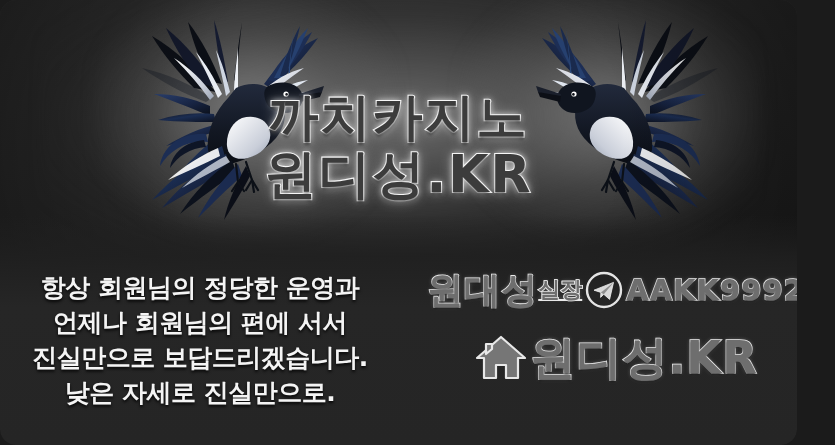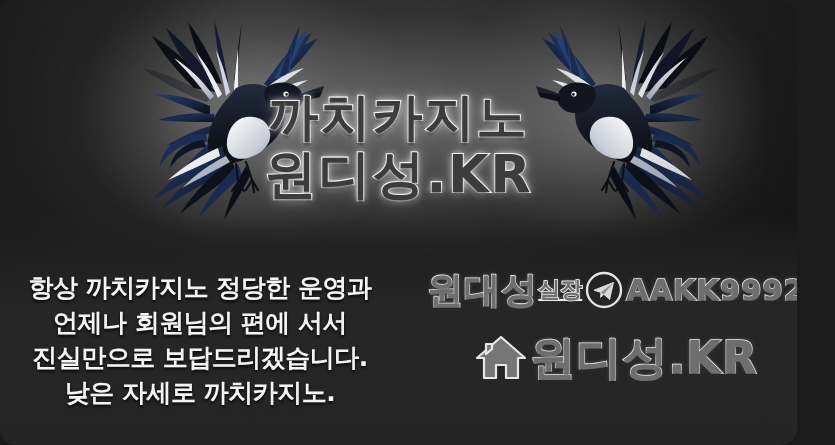--- a/index.html
+++ b/index.html
@@ -324,24 +324,24 @@
 
   <div class="vignette"></div>
   <div class="bottom-fade"></div>
 
   <div id="title-block">
     <div class="title-line" id="title-1">까치카지노</div>
     <div class="title-line" id="title-2">원디성.KR</div>
   </div>
 
   <div id="slogan">
-    <div class="sl">항상 까치카지노 정당한 운영과</div>
+    <div class="sl">항상 회원님의 정당한 운영과</div>
     <div class="sl">언제나 회원님의 편에 서서</div>
     <div class="sl">진실만으로 보답드리겠습니다.</div>
-    <div class="sl">낮은 자세로 까치카지노.</div>
+    <div class="sl">낮은 자세로 진실만으로.</div>
   </div>
 
   <div id="contact">
 
     <div class="contact-row" id="row-telegram">
       <span class="hollow" id="manager-name">원대성</span>
       <span class="hollow" id="manager-role">실장</span>
       <span class="icon-tg">
         <svg viewBox="0 0 40 40" xmlns="http://www.w3.org/2000/svg">
           <circle cx="20" cy="20" r="17" fill="none" stroke="#e4e4e4" stroke-width="2.4"></circle>

